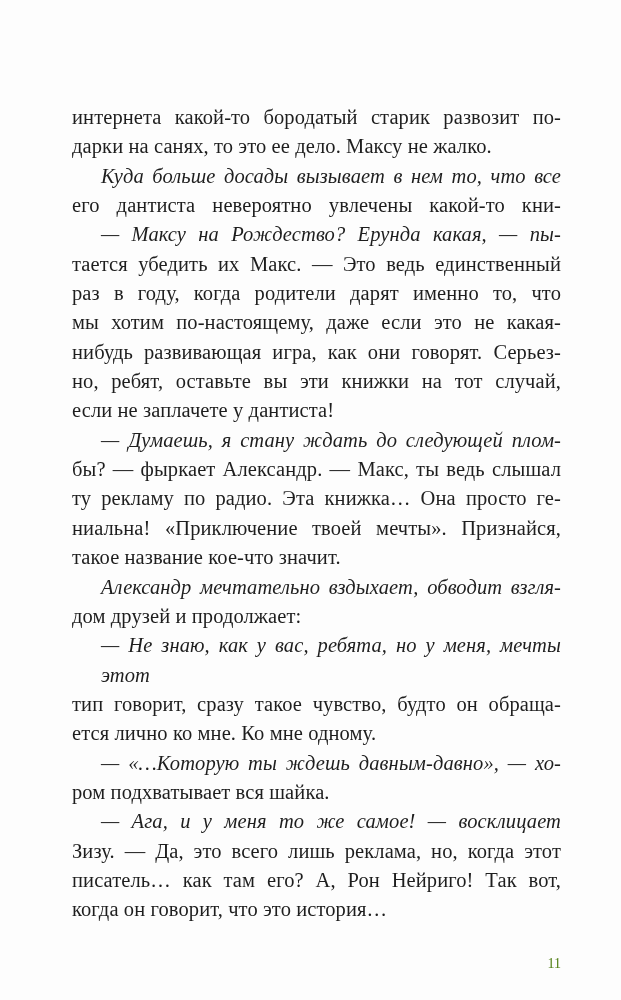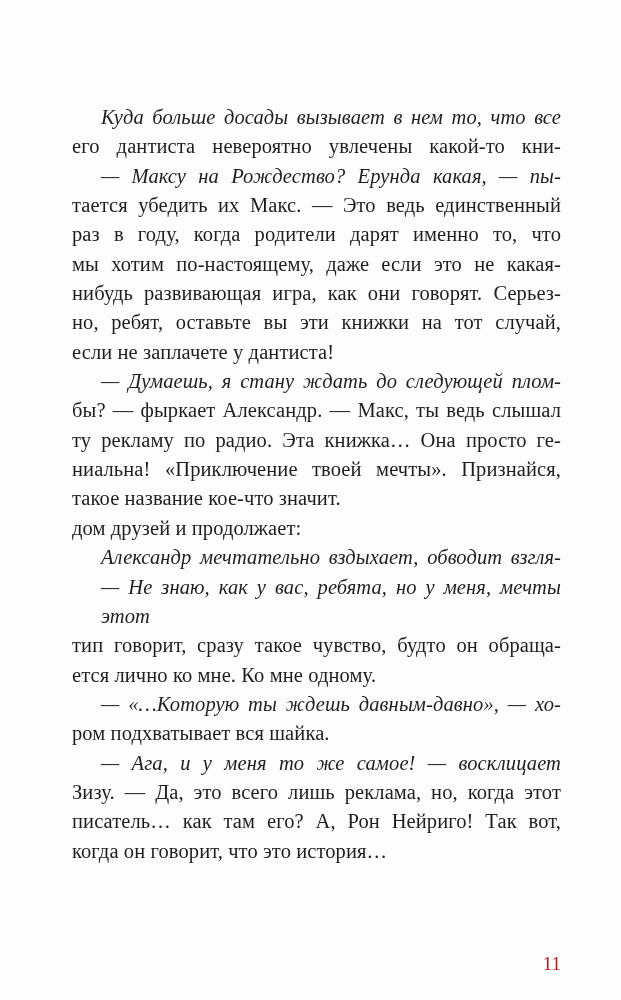--- a/index.html
+++ b/index.html
@@ -40,30 +40,34 @@
     text-align-last: left;
   }
   .line.indent {
     padding-left: 29px;
     font-style: italic;
   }
   .page-number {
     position: absolute;
     top: 952px;
     right: 60px;
-    font-size: 19px;
+    font-size: 14px;
     line-height: 24px;
-    color: #b91c1c;
+    color: #4d7c0f;
   }
 </style>
 </head>
 <body>
 
 <div class="book-page">
   <div class="text-block">
+      <div class="paragraph">
+        <div class="line">интернета какой-то бородатый старик развозит по-</div>
+        <div class="line last">дарки на санях, то это ее дело. Максу не жалко.</div>
+      </div>
       <div class="paragraph">
         <div class="line indent">Куда больше досады вызывает в нем то, что все</div>
         <div class="line">его дантиста невероятно увлечены какой-то кни-</div>
       </div>
       <div class="paragraph">
         <div class="line indent">— Максу на Рождество? Ерунда какая, — пы-</div>
         <div class="line">тается убедить их Макс. — Это ведь единственный</div>
         <div class="line">раз в году, когда родители дарят именно то, что</div>
         <div class="line">мы хотим по-настоящему, даже если это не какая-</div>
         <div class="line">нибудь развивающая игра, как они говорят. Серьез-</div>
@@ -71,22 +75,22 @@
         <div class="line last">если не заплачете у дантиста!</div>
       </div>
       <div class="paragraph">
         <div class="line indent">— Думаешь, я стану ждать до следующей плом-</div>
         <div class="line">бы? — фыркает Александр. — Макс, ты ведь слышал</div>
         <div class="line">ту рекламу по радио. Эта книжка… Она просто ге-</div>
         <div class="line">ниальна! «Приключение твоей мечты». Признайся,</div>
         <div class="line last">такое название кое-что значит.</div>
       </div>
       <div class="paragraph">
+        <div class="line indent">Александр мечтательно вздыхает, обводит взгля-</div>
         <div class="line last">дом друзей и продолжает:</div>
-        <div class="line indent">Александр мечтательно вздыхает, обводит взгля-</div>
       </div>
       <div class="paragraph">
         <div class="line indent">— Не знаю, как у вас, ребята, но у меня, мечты этот</div>
         <div class="line">тип говорит, сразу такое чувство, будто он обраща-</div>
         <div class="line last">ется лично ко мне. Ко мне одному.</div>
       </div>
       <div class="paragraph">
         <div class="line indent">— «…Которую ты ждешь давным-давно», — хо-</div>
         <div class="line last">ром подхватывает вся шайка.</div>
       </div>

